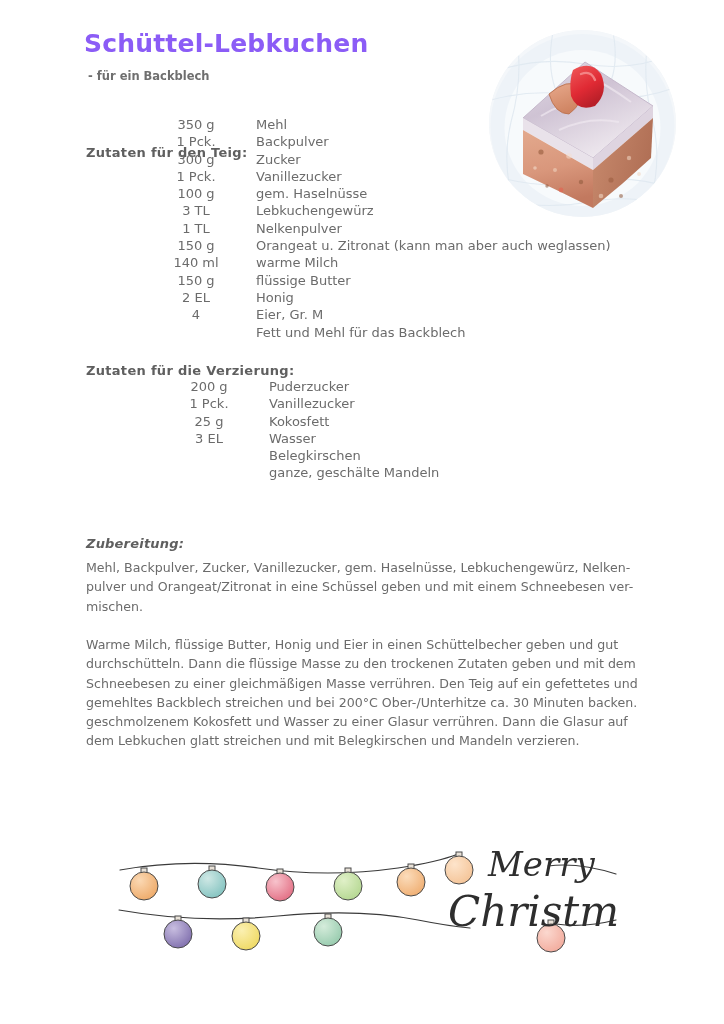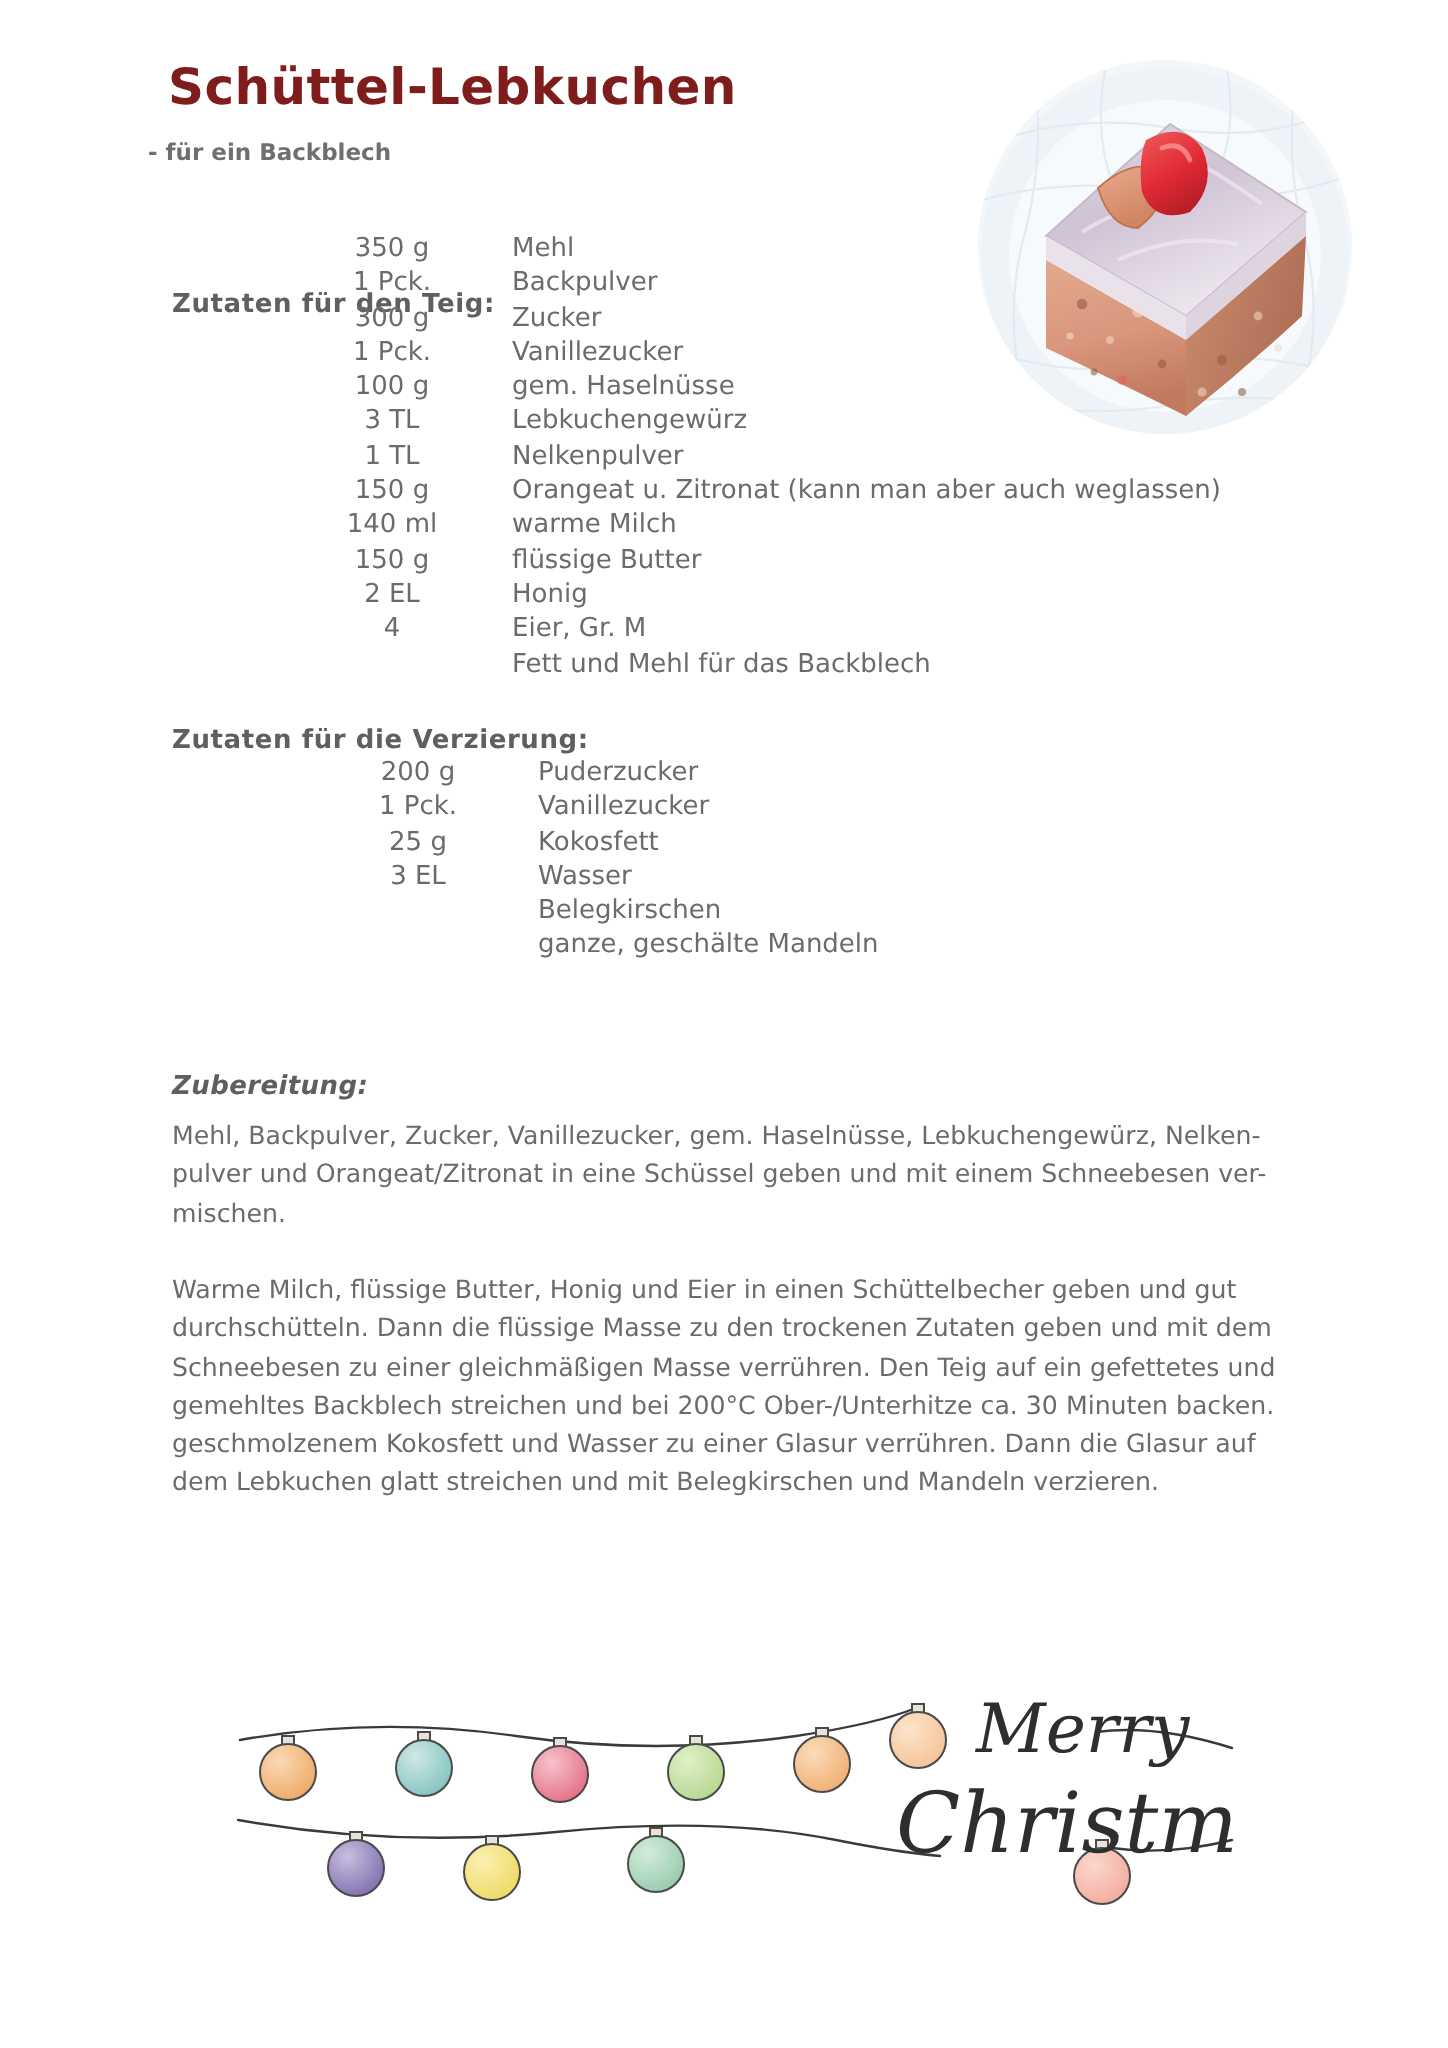--- a/index.html
+++ b/index.html
@@ -21,26 +21,26 @@
   }
 
   
   .title {
     position: absolute;
     left: 84px;
     top: 29px;
     font-size: 25px;
     font-weight: bold;
     letter-spacing: 0.2px;
-    color: #7f1d1d;
+    color: #8b5cf6;
     white-space: nowrap;
   }
   .subtitle {
     position: absolute;
-    left: 74px;
+    left: 88px;
     top: 69px;
     font-size: 11.5px;
     font-weight: bold;
     color: #6f6f6f;
     white-space: nowrap;
   }
 
   
   .section-head {
     position: absolute;

